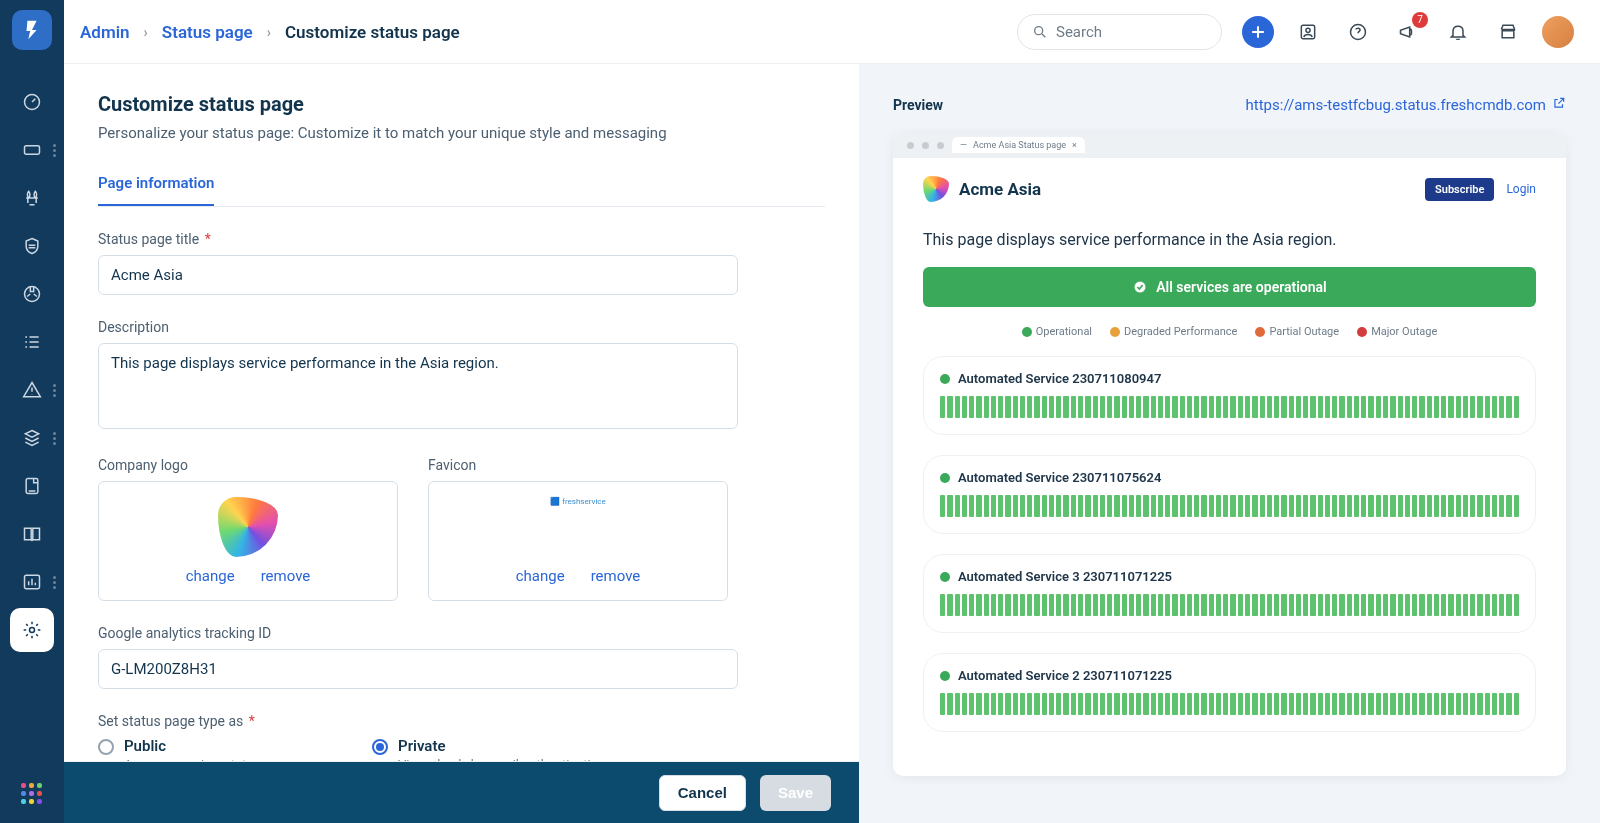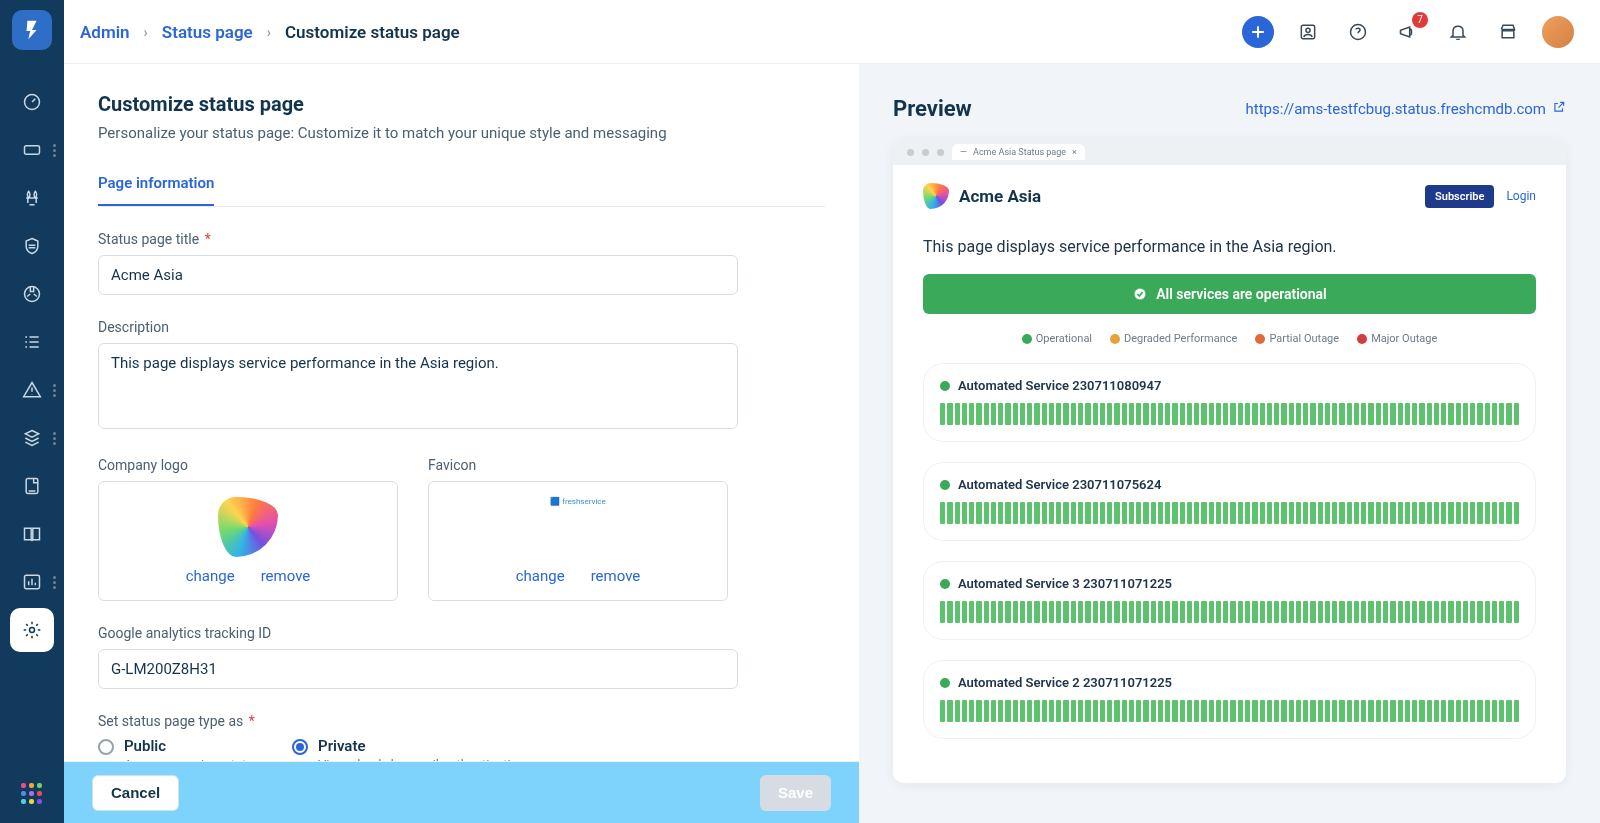--- a/index.html
+++ b/index.html
@@ -52,36 +52,36 @@
   .ta { height: 86px; resize: none; }
 
   .two-col { display: flex; gap: 30px; }
   .upload-box { width: 300px; height: 120px; border: 1px solid #d6dee5; border-radius: 6px; display: flex; flex-direction: column; align-items: center; justify-content: center; gap: 10px; }
   .upload-box .logo-img { width: 60px; height: 60px; border-radius: 12px; display: flex; align-items: flex-start; justify-content: center; }
   .logo-swirl { width: 60px; height: 60px; background: conic-gradient(from 200deg at 50% 50%, #33b5e5, #6fd96f, #ffd44f, #ff7a3d, #e44fae, #724fe0, #33b5e5); border-radius: 30% 70% 70% 30% / 30% 30% 70% 70%; }
   .fav-brand { font-size: 8px; color: #3b8fd0; }
   .link-row { display: flex; gap: 26px; font-size: 15px; }
   .link-row a { color: #2b66d8; text-decoration: none; cursor: pointer; }
 
-  .radio-row { display: flex; }
+  .radio-row { display: flex; gap: 80px; }
   .radio-opt { display: flex; gap: 10px; align-items: flex-start; cursor: pointer; }
   .radio { width: 16px; height: 16px; border: 2px solid #95a3af; border-radius: 50%; margin-top: 2px; flex: 0 0 auto; position: relative; }
   .radio.checked { border-color: #2b66d8; }
   .radio.checked:after { content: ""; position: absolute; inset: 2px; border-radius: 50%; background: #2b66d8; }
   .radio-opt .t1 { font-size: 15px; font-weight: 600; color: #12344d; }
   .radio-opt .t2 { font-size: 13px; color: #6e7c89; margin-top: 2px; }
 
-  .btnbar { position: absolute; left: 0; right: 0; bottom: 0; height: 62px; background: #7dd3fc; border-top: 1px solid #ecf0f3; display: flex; align-items: center; justify-content: space-between; gap: 14px; padding: 0 28px; }
+  .btnbar { position: absolute; left: 0; right: 0; bottom: 0; height: 62px; background: #0c4a6e; border-top: 1px solid #ecf0f3; display: flex; align-items: center; justify-content: flex-end; gap: 14px; padding: 0 28px; }
   .btn { height: 36px; padding: 0 18px; border-radius: 6px; font-size: 15px; font-weight: 600; cursor: pointer; display: inline-flex; align-items: center; }
   .btn.cancel { background: #fff; border: 1px solid #d6dee5; color: #12344d; }
   .btn.save { background: #d7dce2; color: #fff; border: none; }
 
   
   .preview-head { display: flex; align-items: center; justify-content: space-between; margin-bottom: 18px; }
-  .preview-head h3 { font-size: 22px; font-weight: 700; }
+  .preview-head h3 { font-size: 14px; font-weight: 700; }
   .preview-url { color: #2b66d8; font-size: 15px; display: flex; gap: 6px; }
   .preview-card { background: #fff; border-radius: 10px; box-shadow: 0 2px 12px rgba(0,0,0,0.06); overflow: hidden; }
   .preview-chrome { background: #eef1f4; height: 26px; display: flex; align-items: center; gap: 8px; padding: 0 14px; }
   .preview-chrome .tdot { width: 7px; height: 7px; border-radius: 50%; background: #c7ccd2; }
   .preview-chrome .tab-chip { background: #fff; border-radius: 6px 6px 0 0; font-size: 9px; color: #6e7c89; padding: 3px 8px; display: flex; gap: 6px; align-items: center; }
   .preview-body { padding: 18px 30px 24px; }
   .pv-header { display: flex; align-items: center; justify-content: space-between; margin-bottom: 28px; }
   .pv-brand { display: flex; align-items: center; gap: 10px; font-size: 17px; font-weight: 700; }
   .pv-brand .logo-swirl { width: 26px; height: 26px; }
   .pv-actions { display: flex; align-items: center; gap: 12px; }
@@ -213,20 +213,27 @@
 
 <div class="topbar">
   <div class="crumbs">
     <a>Admin</a>
     <span class="sep">›</span>
     <a>Status page</a>
     <span class="sep">›</span>
     <span>Customize status page</span>
   </div>
   <div class="spacer"></div>
+  <div class="search">
+    <svg viewBox="0 0 24 24" width="16" height="16">
+        <circle cx="10" cy="10" r="6" fill="none" stroke="#6e7c89" stroke-width="2"></circle>
+        <path d="M15 15 L20 20" stroke="#6e7c89" stroke-width="2"></path>
+      </svg>
+    <span>Search</span>
+  </div>
   <div class="top-icons">
     <div class="tib add">
         <svg viewBox="0 0 24 24">
           <path d="M12 5 V19 M5 12 H19" stroke-width="2.4"></path>
         </svg>
       </div>
     <div class="tib">
         <svg viewBox="0 0 24 24">
           <rect x="4" y="4" width="16" height="16" rx="2"></rect>
           <circle cx="12" cy="10" r="2.5"></circle>

